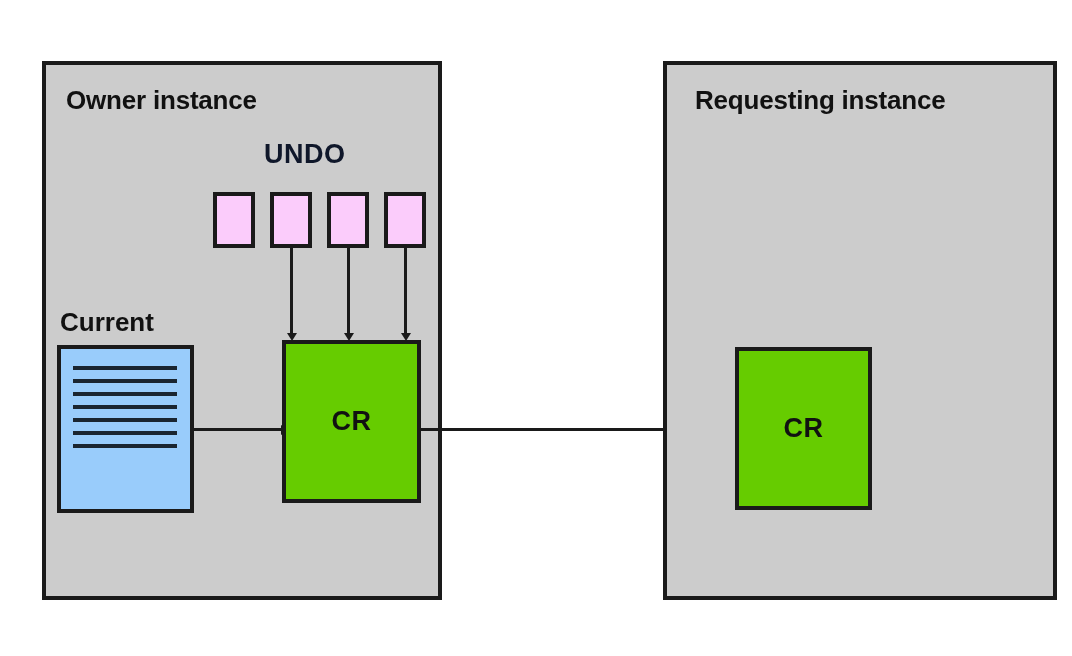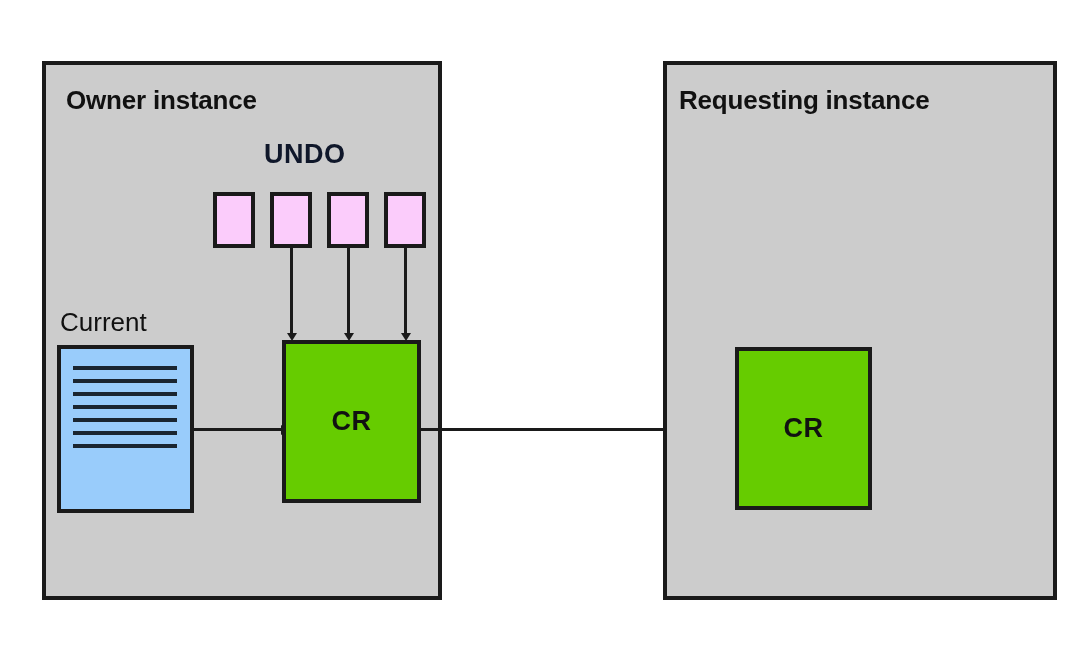--- a/index.html
+++ b/index.html
@@ -43,21 +43,21 @@
   }
   .panel-title {
     position: absolute;
     font-size: 26px;
     font-weight: bold;
     color: #111111;
     letter-spacing: -0.2px;
     white-space: nowrap;
   }
   #owner-title  { left: 20px; top: 20px; }
-  #requesting-title { left: 12px; top: 20px; }
+  #requesting-title { left: 28px; top: 20px; }
 
   
   #undo-label {
     position: absolute;
     left: 264px;
     top: 139px;
     font-size: 27px;
     font-weight: bold;
     color: #0f172a;
     letter-spacing: 0.5px;
@@ -98,21 +98,21 @@
   #v-arrow-0 { left: 290px; }
   #v-arrow-1 { left: 347px; }
   #v-arrow-2 { left: 404px; }
 
   
   #current-label {
     position: absolute;
     left: 60px;
     top: 307px;
     font-size: 26px;
-    font-weight: normal;
+    font-weight: bold;
     color: #111111;
     white-space: nowrap;
   }
   #current-doc {
     position: absolute;
     left: 57px;
     top: 345px;
     width: 137px;
     height: 168px;
     background: #99ccfb;

